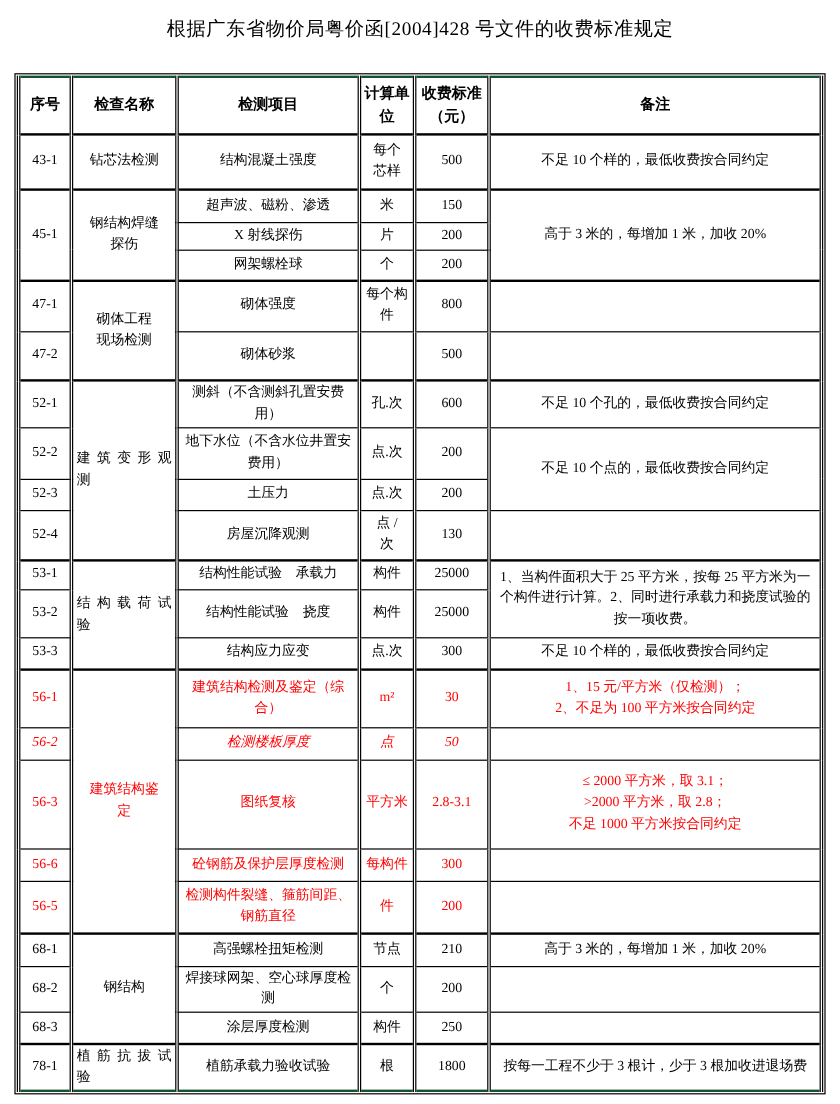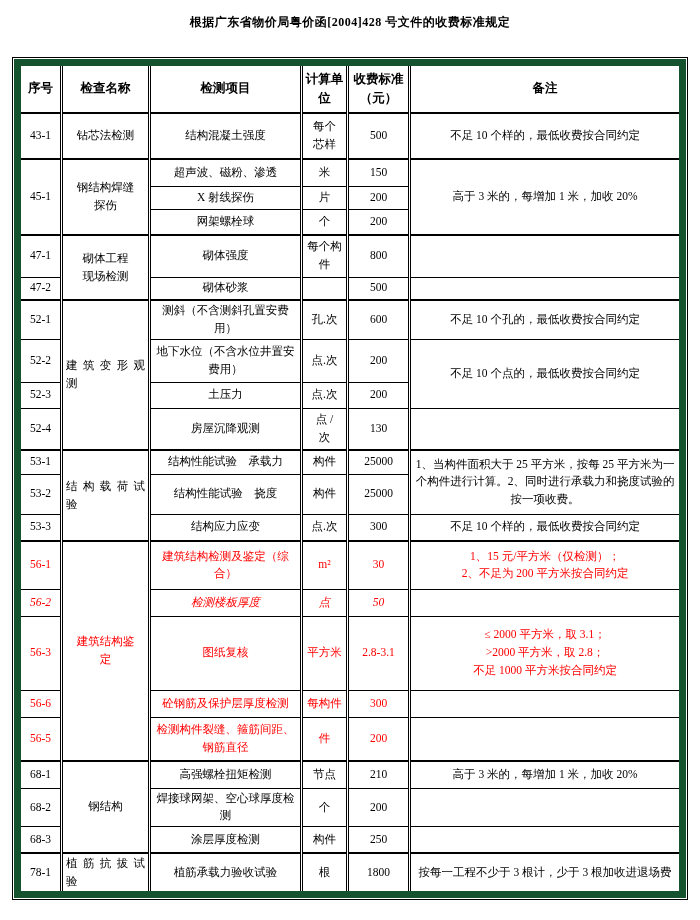--- a/index.html
+++ b/index.html
@@ -2,30 +2,30 @@
 <html><head>
 <meta charset="utf-8">
 <style>
   html,body{margin:0;padding:0;}
   body{
     width:700px;height:920px;background:#ffffff;color:#000;
     font-family:"Liberation Serif","DejaVu Serif",serif;
     overflow:hidden;
   }
   .page-title{
-    text-align:center;font-weight:bold;font-size:12px;
+    text-align:center;font-weight:normal;font-size:16px;
     margin:14px 0 0 0;letter-spacing:0.5px;
   }
   .tablewrap{
     margin:26px auto 0 auto;width:676px;
     border:1px solid #000;padding:1px;box-sizing:border-box;
   }
   table.fee{
     border-collapse:collapse;width:100%;table-layout:fixed;
-    border:7px solid #14532d;
+    border:2px solid #14532d;
   }
   table.fee th, table.fee td{
     border-left:3px double #000;border-right:3px double #000;
     border-top:1px solid #000;border-bottom:1px solid #000;
     padding:1px 3px;font-size:11.5px;line-height:1.55;
     vertical-align:middle;text-align:center;white-space:pre-line;
     overflow:hidden;word-break:break-all;
   }
   table.fee th{font-size:12.5px;font-weight:bold;height:44px;padding:1px 2px;}
   tr.gs td{border-top:2px solid #000;}
@@ -92,21 +92,21 @@
         <tr class="gs" style="height: 42px;">
           <td class="c-id">47-1</td>
           <td class="c-name" rowspan="2">砌体工程
 现场检测</td>
           <td class="c-item">砌体强度</td>
           <td class="c-unit">每个构
 件</td>
           <td class="c-fee">800</td>
           <td class="c-remark"></td>
         </tr>
-        <tr style="height: 23px;">
+        <tr style="height: 41px;">
           <td class="c-id">47-2</td>
           <td class="c-item">砌体砂浆</td>
           <td class="c-unit"></td>
           <td class="c-fee">500</td>
           <td class="c-remark"></td>
         </tr>
         <tr class="gs" style="height: 30px;">
           <td class="c-id">52-1</td>
           <td class="c-name jst" rowspan="4">建筑变形观
 测</td>
@@ -159,21 +159,21 @@
           <td class="c-remark al">不足 10 个样的，最低收费按合同约定</td>
         </tr>
         <tr class="gs red" style="height: 48px;">
           <td class="c-id">56-1</td>
           <td class="c-name" rowspan="5">建筑结构鉴
 定</td>
           <td class="c-item al">建筑结构检测及鉴定（综合）</td>
           <td class="c-unit">m²</td>
           <td class="c-fee">30</td>
           <td class="c-remark">1、15 元/平方米（仅检测）；
-2、不足为 200 平方米按合同约定</td>
+2、不足为 100 平方米按合同约定</td>
         </tr>
         <tr class="red" style="height: 27px; font-style: italic;">
           <td class="c-id">56-2</td>
           <td class="c-item">检测楼板厚度</td>
           <td class="c-unit">点</td>
           <td class="c-fee">50</td>
           <td class="c-remark"></td>
         </tr>
         <tr class="red" style="height: 74px;">
           <td class="c-id">56-3</td>

